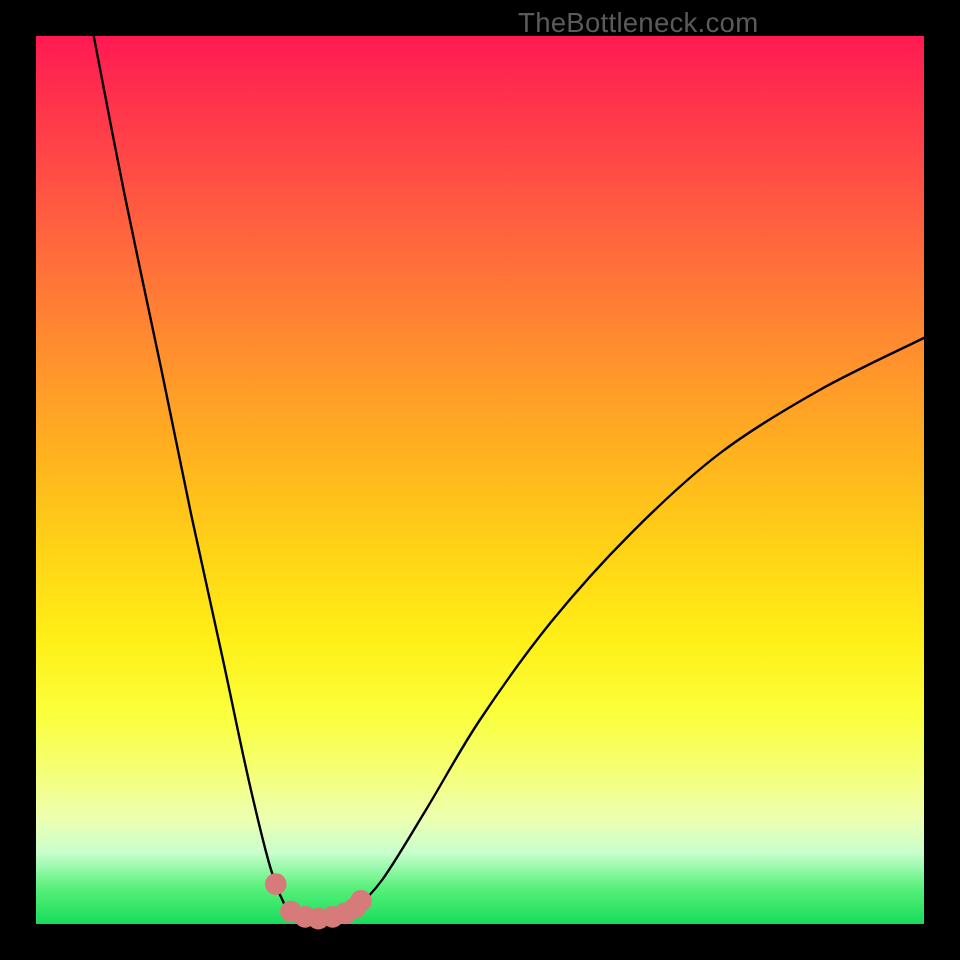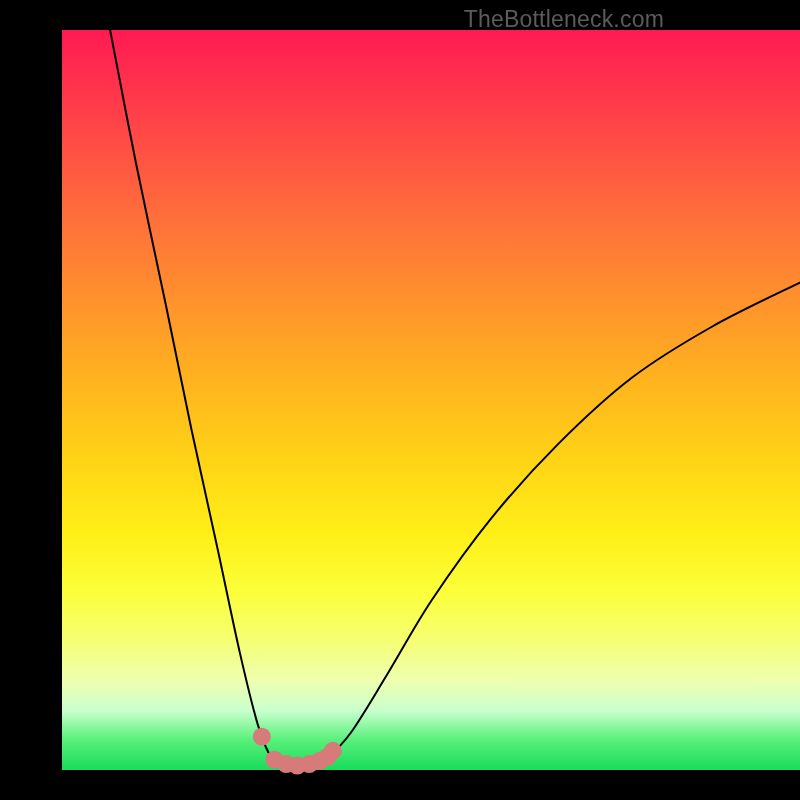--- a/index.html
+++ b/index.html
@@ -11,21 +11,20 @@
     overflow: hidden;
     font-family: Arial, Helvetica, sans-serif;
   }
   .frame {
     position: absolute;
     top: 0;
     left: 0;
     width: 642px;
     height: 800px;
     background: #000;
-    margin-left: 32px;
   }
   .plot {
     position: absolute;
     top: 30px;
     left: 30px;
     width: 740px;
     height: 740px;
     background: linear-gradient(
       to bottom,
       #ff1a52 0%,

